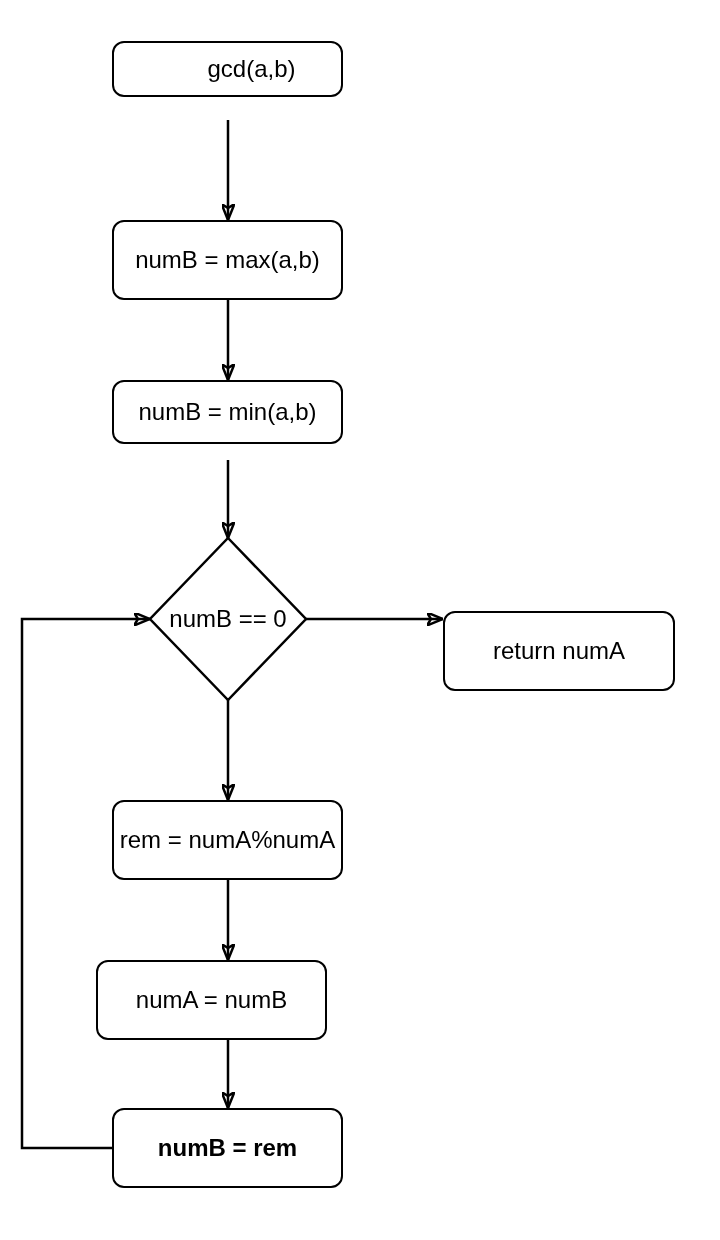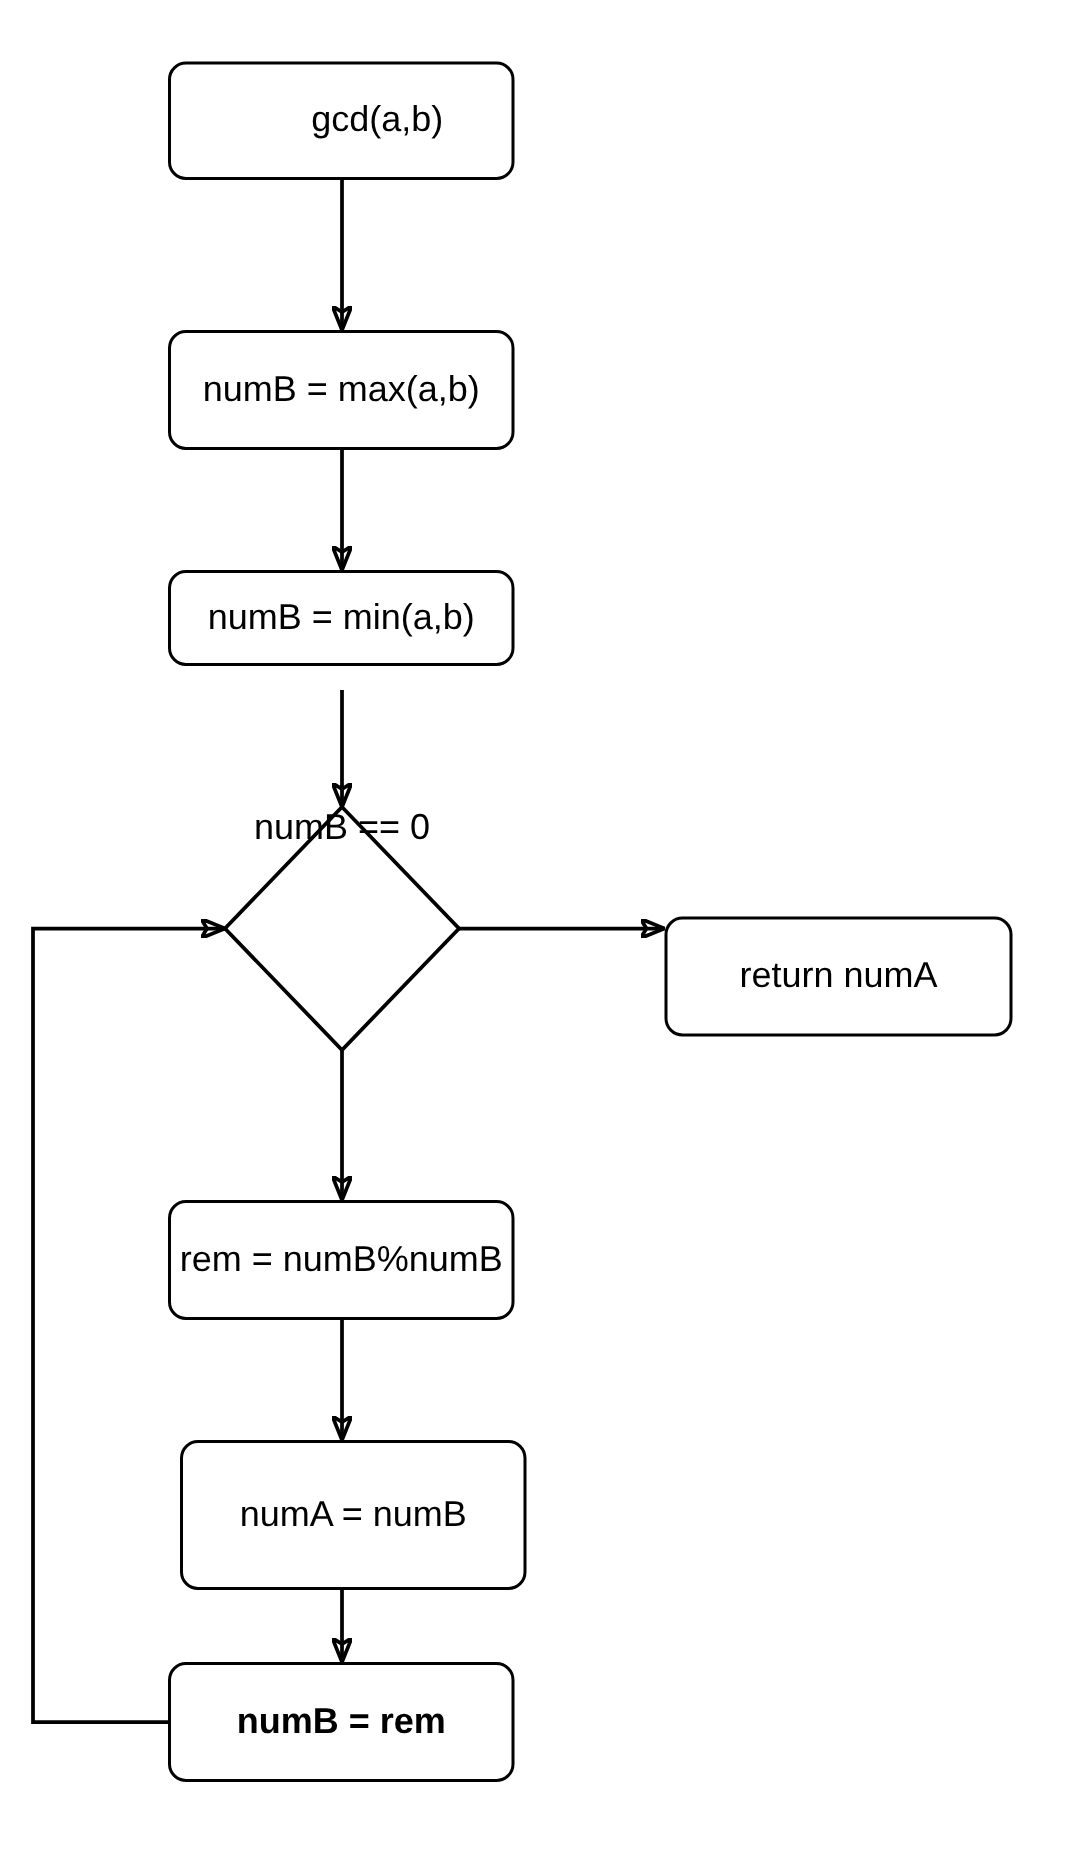--- a/index.html
+++ b/index.html
@@ -30,21 +30,21 @@
     justify-content: center;
     font-size: 24px;
     line-height: 1.2;
     text-align: center;
     white-space: nowrap;
   }
   .diamond-label {
     position: absolute;
     box-sizing: border-box;
     display: flex;
-    align-items: flex-start;
+    align-items: center;
     justify-content: center;
     font-size: 24px;
     text-align: center;
     white-space: nowrap;
     background: transparent;
   }
 </style>
 </head>
 <body>
 
@@ -62,45 +62,45 @@
     <path d="M228,460 L228,538" marker-end="url(#arrowhead)"></path>
     <path d="M306,619 L443,619" marker-end="url(#arrowhead)"></path>
     <path d="M228,700 L228,800" marker-end="url(#arrowhead)"></path>
     <path d="M228,880 L228,960" marker-end="url(#arrowhead)"></path>
     <path d="M228,1040 L228,1108" marker-end="url(#arrowhead)"></path>
     <path d="M112,1148 L22,1148 L22,619 L150,619" marker-end="url(#arrowhead)"></path>
 
     <polygon points="228,538 306,619 228,700 150,619"></polygon>
   </svg>
 
-  <div class="node" style="left:112px; top:41px; width:231px; height:79px;padding-left:48px;">
+  <div class="node" style="left:112px; top:41px; width:231px; height:56px;padding-left:48px;">
     <span>gcd(a,b)</span>
   </div>
 
   <div class="node" style="left:112px; top:220px; width:231px; height:80px;">
     <span>numB = max(a,b)</span>
   </div>
 
   <div class="node" style="left:112px; top:380px; width:231px; height:64px;">
     <span>numB = min(a,b)</span>
   </div>
 
   <div class="diamond-label" style="left:150px; top:538px; width:156px; height:162px;">
     <span>numB == 0</span>
   </div>
 
   <div class="node" style="left:443px; top:611px; width:232px; height:80px;">
     <span>return numA</span>
   </div>
 
   <div class="node" style="left:112px; top:800px; width:231px; height:80px;">
-    <span>rem = numB%numB</span>
+    <span>rem = numA%numA</span>
   </div>
 
-  <div class="node" style="left:120px; top:960px; width:231px; height:100px;">
+  <div class="node" style="left:96px; top:960px; width:231px; height:80px;">
     <span>numA = numB</span>
   </div>
 
   <div class="node" style="left:112px; top:1108px; width:231px; height:80px;font-weight:bold;">
     <span>numB = rem</span>
   </div>
 
 </div>
 
 </body></html>

